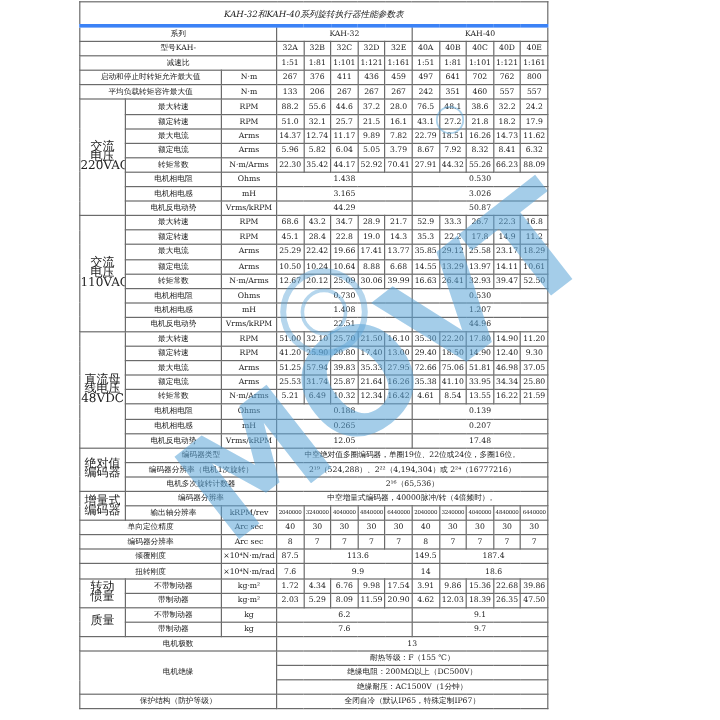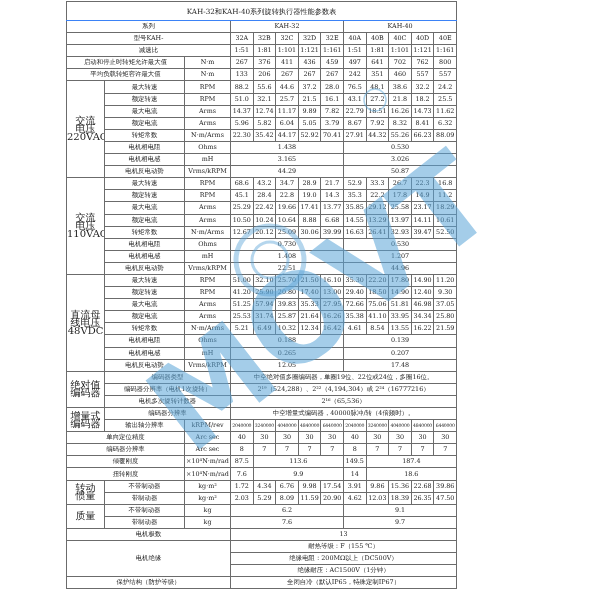--- a/index.html
+++ b/index.html
@@ -2,21 +2,21 @@
 <html><head>
 <meta charset="utf-8">
 <style>
   html, body { margin:0; padding:0; background:#ffffff; }
   body { width:600px; height:600px; position:relative; overflow:hidden;
          font-family:"DejaVu Serif","Liberation Serif",serif; color:#222; }
   table.spec { position:absolute; left:66px; top:1px; width:390px;
                border-collapse:collapse; table-layout:fixed; font-size:6.4px; }
   table.spec td { border:1px solid #6b6b6b; text-align:center; vertical-align:middle;
                   padding:0; height:11.1px; line-height:7px; white-space:nowrap; overflow:hidden; }
-  table.spec td.title { height:18px; font-size:7.2px; border-bottom:1px solid #3b82f6; }
+  table.spec td.title { height:18px; font-size:7.2px; border-bottom:3px solid #3b82f6;font-style:italic; }
   table.spec td.grp { white-space:normal; line-height:8px; font-size:10px; }
   table.spec td.sm { font-size:4.6px; letter-spacing:-0.2px; }
   .wm { position:absolute; pointer-events:none; }
 </style>
 </head>
 <body>
 
 <table class="spec outer">
   <colgroup>
     <col style="width:38px">
@@ -116,21 +116,21 @@
         <td>RPM</td>
         <td>51.0</td>
         <td>32.1</td>
         <td>25.7</td>
         <td>21.5</td>
         <td>16.1</td>
         <td>43.1</td>
         <td>27.2</td>
         <td>21.8</td>
         <td>18.2</td>
-        <td>25.5</td>
+        <td>17.9</td>
       </tr>
       <tr>
         <td>最大电流</td>
         <td>Arms</td>
         <td>14.37</td>
         <td>12.74</td>
         <td>11.17</td>
         <td>9.89</td>
         <td>7.82</td>
         <td>22.79</td>

